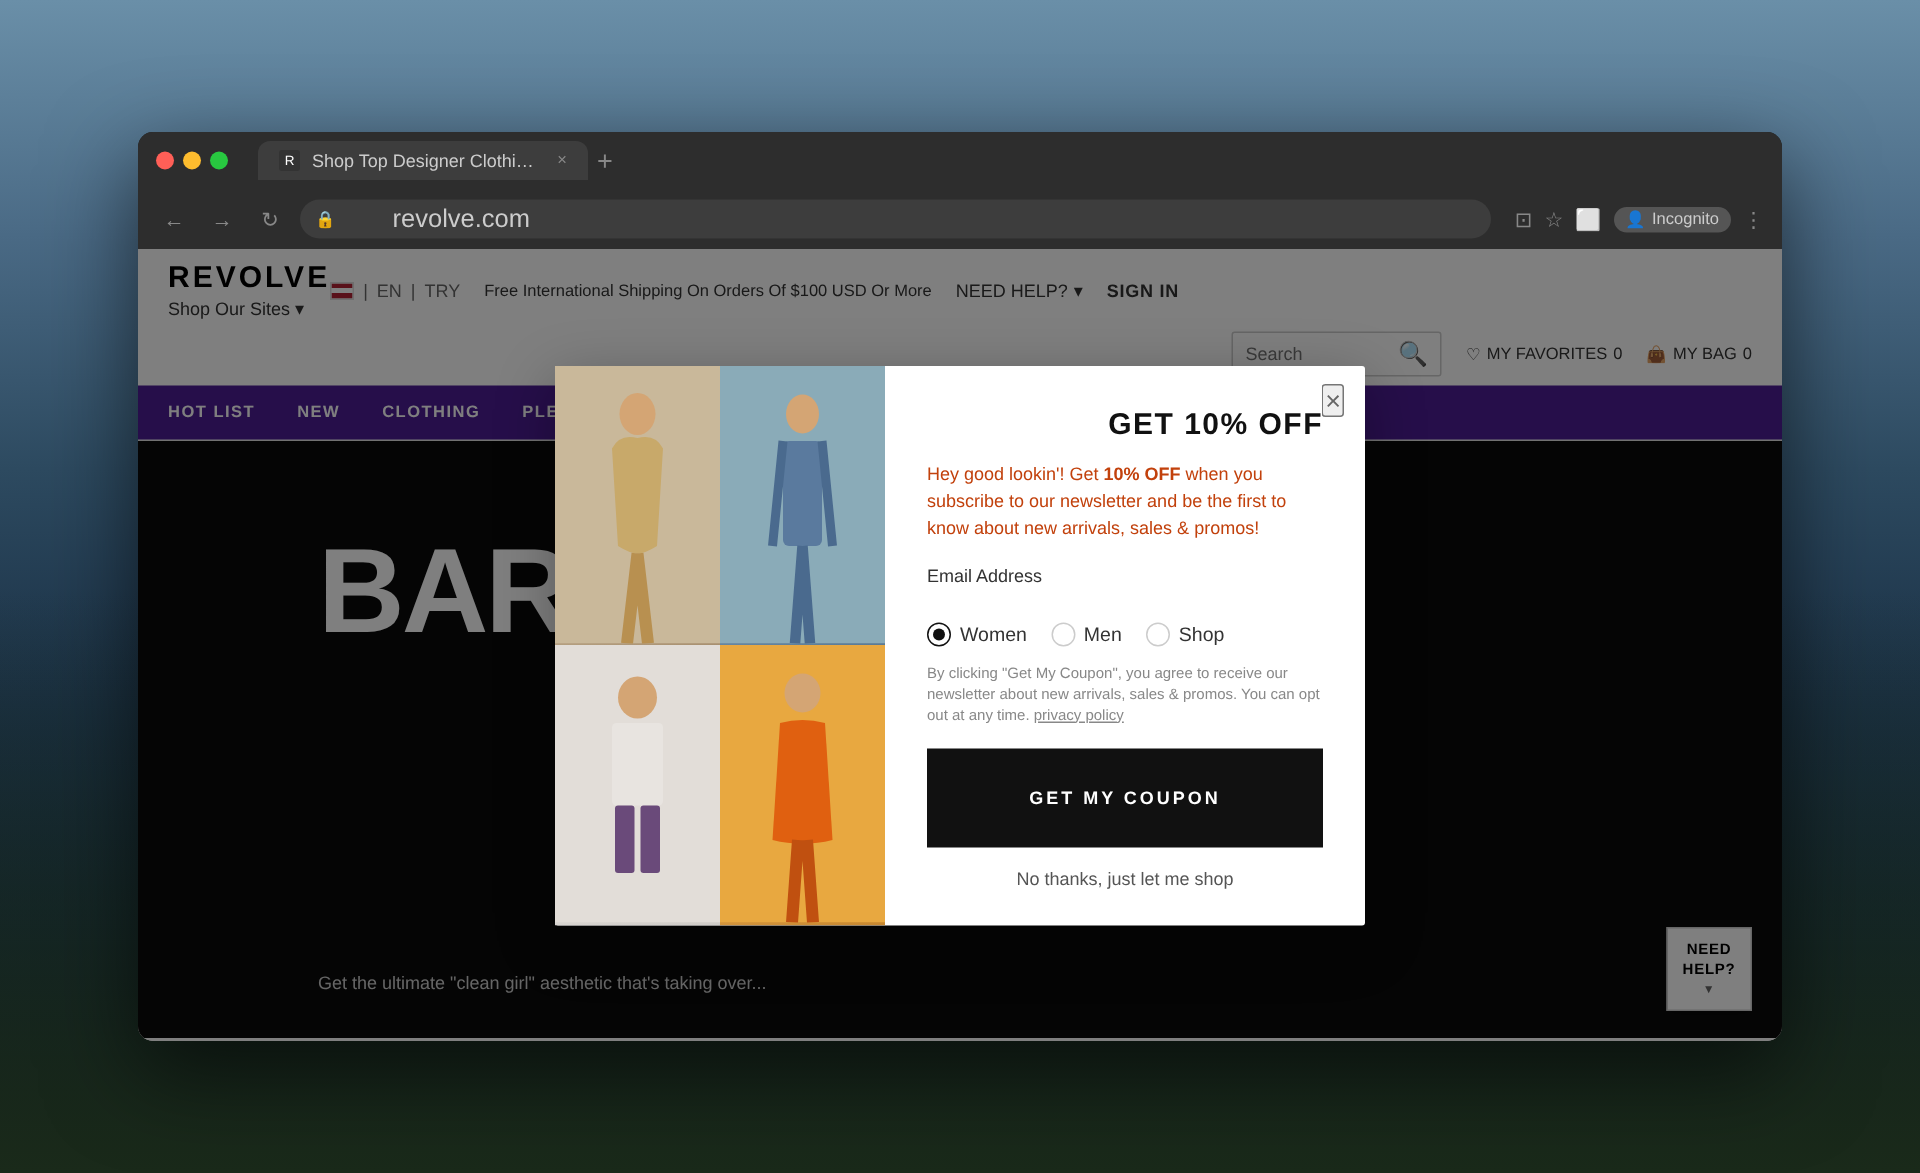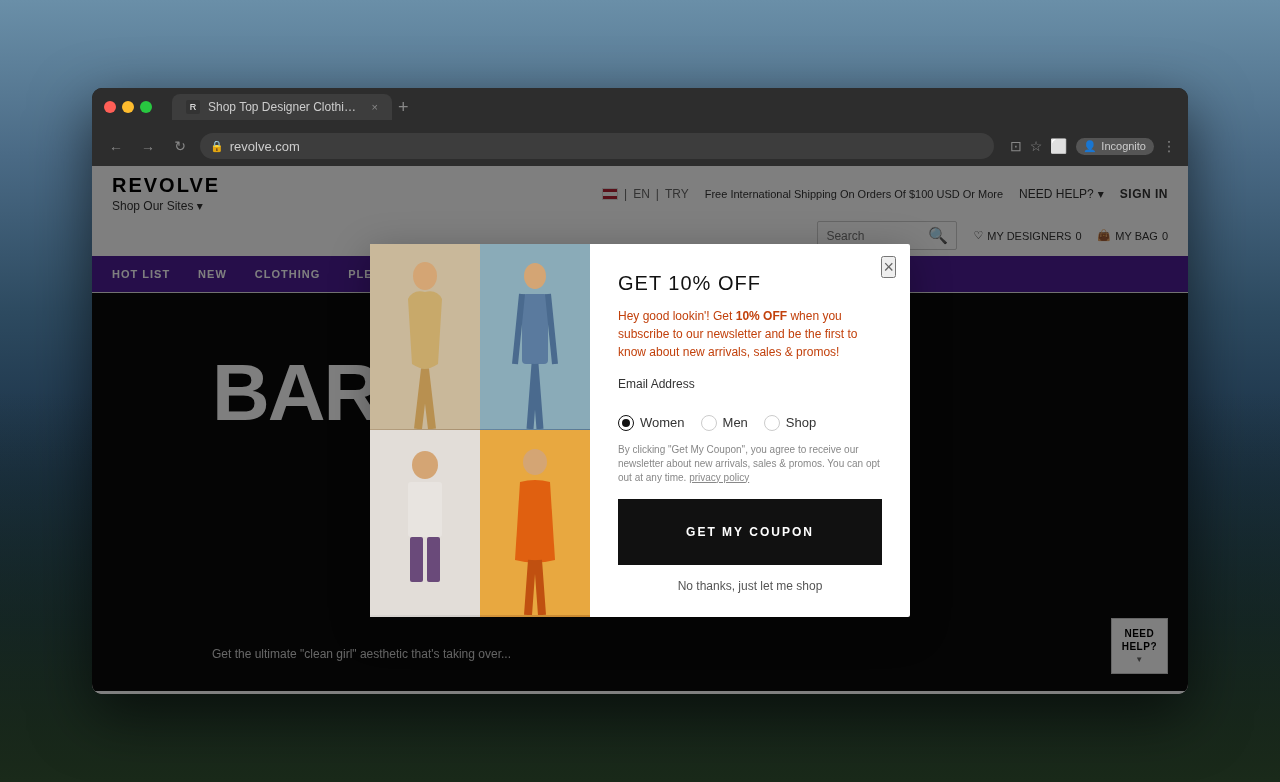--- a/index.html
+++ b/index.html
@@ -159,22 +159,23 @@
       padding: 0 10px;
       gap: 6px;
     }
 
     .lock-icon {
       color: #aaa;
       font-size: 11px;
     }
 
     .address-text {
-      font-size: 13px;
+      font-size: 17px;
       color: #ccc;
+      margin-left: 32px;
     }
 
     .browser-actions {
       display: flex;
       gap: 8px;
       align-items: center;
       margin-left: 8px;
     }
 
     .browser-action-icon {
@@ -206,21 +207,20 @@
     .site-header {
       background: #fff;
       border-bottom: 1px solid #e5e5e5;
     }
 
     .site-top-bar {
       background: #fff;
       padding: 8px 20px;
       display: flex;
       align-items: center;
-      justify-content: space-between;
     }
 
     .site-logo {
       font-size: 20px;
       font-weight: 700;
       letter-spacing: 2px;
       color: #000;
     }
 
     .site-top-right {
@@ -420,25 +420,26 @@
       top: 12px;
       right: 14px;
       font-size: 18px;
       color: #666;
       cursor: pointer;
       line-height: 1;
     }
 
     .modal-title {
       font-size: 20px;
-      font-weight: 400;
+      font-weight: 700;
       letter-spacing: 1px;
       margin-bottom: 12px;
       color: #111;
       text-transform: uppercase;
+      text-align: right;
     }
 
     .modal-bold {
       font-weight: 700;
     }
 
     .modal-desc {
       font-size: 12px;
       color: #c2410c;
       line-height: 1.5;
@@ -633,21 +634,21 @@
           <span class="sign-in">SIGN IN</span>
         </div>
       </div>
       <div style="display:flex; justify-content:flex-end; padding: 0 20px 6px; gap:16px; align-items:center;">
         <div class="search-input-wrap">
           <input type="text" placeholder="Search" style="">
           <span>🔍</span>
         </div>
         <div class="favorites-btn">
           <span>♡</span>
-          <span>MY DESIGNERS</span>
+          <span>MY FAVORITES</span>
           <span>0</span>
         </div>
         <div class="bag-btn">
           <span>👜</span>
           <span>MY BAG</span>
           <span>0</span>
         </div>
       </div>
 
       <nav class="site-nav">

